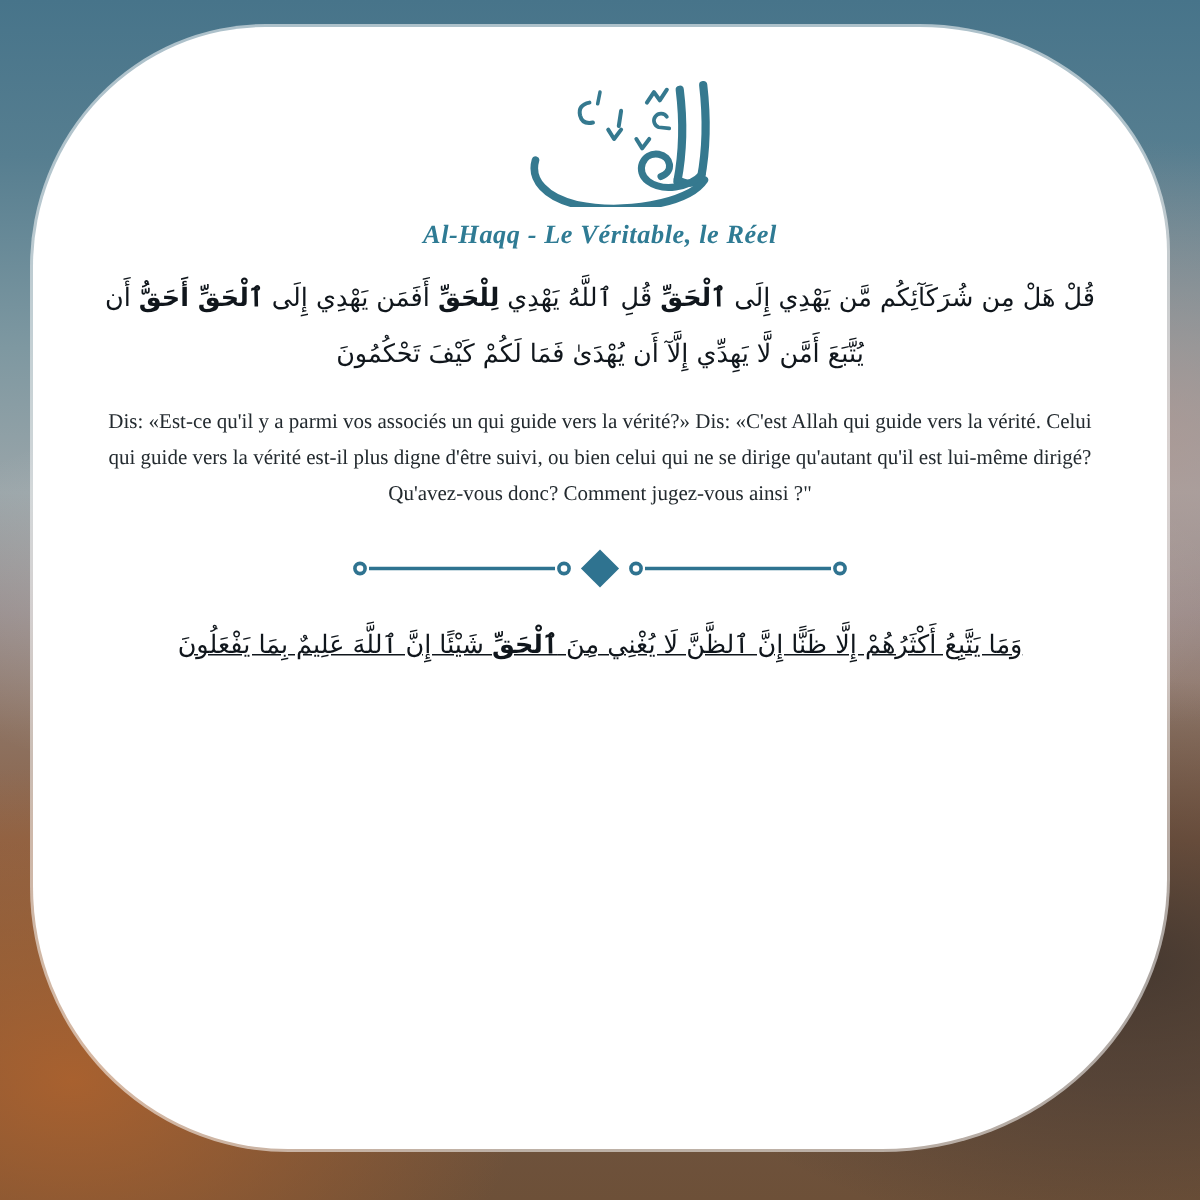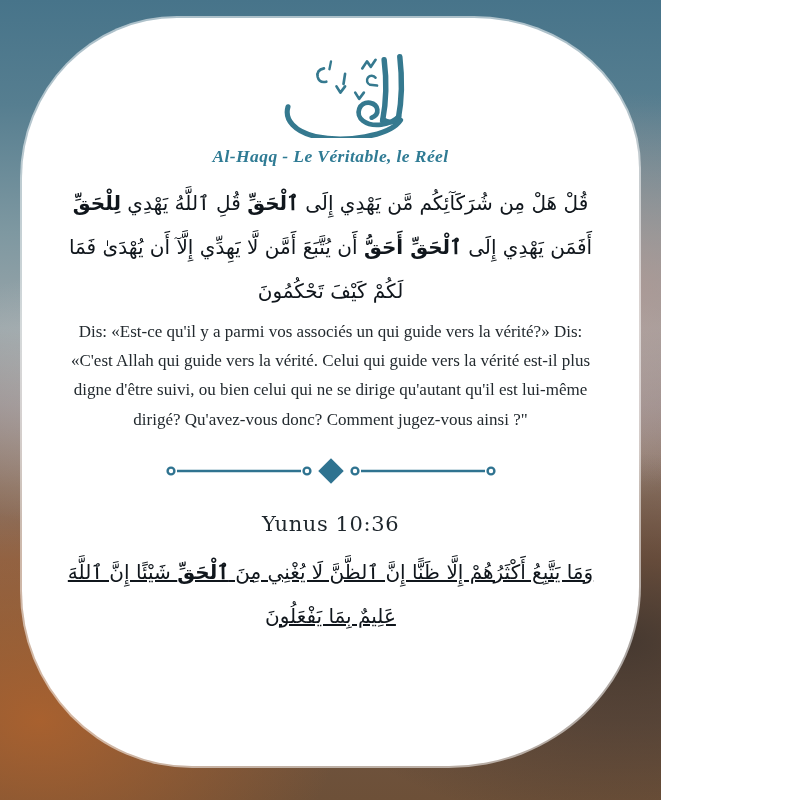--- a/index.html
+++ b/index.html
@@ -1,21 +1,21 @@
 <!DOCTYPE html>
 <html><head>
 <meta charset="utf-8">
 <style>
   html,body{margin:0;padding:0;}
   body{
     width:800px;height:800px;overflow:hidden;
     font-family:"Liberation Serif", serif;
   }
   .sky{
-    position:relative;width:661px;height:800px;
+    position:relative;width:800px;height:800px;
     background:
       radial-gradient(430px 300px at 6% 90%, rgba(178,99,44,0.85), rgba(178,99,44,0) 70%),
       radial-gradient(520px 280px at 92% 36%, rgba(188,150,140,0.65), rgba(188,150,140,0) 70%),
       radial-gradient(460px 260px at 94% 80%, rgba(56,48,44,0.8), rgba(56,48,44,0) 72%),
       radial-gradient(650px 220px at 45% 50%, rgba(232,230,226,0.45), rgba(232,230,226,0) 70%),
       linear-gradient(180deg,
         #47748a 0%, #567e90 13%, #7e98a1 29%, #9aa5a9 41%,
         #958b8b 51%, #8d7261 61%, #8b6247 70%, #7d5c42 80%,
         #6f5440 90%, #6d5038 100%);
   }
@@ -34,28 +34,28 @@
     font-family:"Liberation Serif", serif;
   }
   .ref{
     margin-top:34px;color:#1e262c;font-size:21px;letter-spacing:0.6px;
     font-family:"DejaVu Serif", serif;
   }
   .ref.second{margin-top:22px;}
   .arabic{
     direction:rtl;unicode-bidi:embed;
     margin:14px 0 0;max-width:665px;
-    color:#10161c;font-size:20px;line-height:2.2;
+    color:#10161c;font-size:17px;line-height:2.2;
     font-family:"DejaVu Sans", sans-serif;
   }
   .arabic.second{max-width:700px;text-decoration:underline;}
   .arabic .b{font-weight:700;}
   .translation{
-    margin:4px 0 0;max-width:656px;
-    color:#232a2f;font-size:17px;line-height:1.72;
+    margin:14px 0 0;max-width:656px;
+    color:#232a2f;font-size:14px;line-height:1.72;
     font-family:"Liberation Serif", serif;
   }
   .translation.second{max-width:692px;}
   .divider{margin:24px 0 6px;flex:none;}
 </style>
 </head>
 <body>
 
 <div class="sky">
   <div class="card">
@@ -89,19 +89,18 @@
         <circle cx="6" cy="13" r="3.4"></circle>
         <line x1="12" y1="13" x2="136" y2="13"></line>
         <circle cx="142" cy="13" r="3.4"></circle>
         <circle cx="190" cy="13" r="3.4"></circle>
         <line x1="196" y1="13" x2="320" y2="13"></line>
         <circle cx="326" cy="13" r="3.4"></circle>
       </g>
       <rect x="157" y="4" width="18" height="18" fill="#2f7390" transform="rotate(45 166 13)"></rect>
     </svg>
 
-    <div class="ref second">Yunus 10:36</div>
 
     <p class="arabic second" dir="rtl"><span>وَمَا يَتَّبِعُ أَكْثَرُهُمْ إِلَّا ظَنًّا إِنَّ ٱلظَّنَّ لَا يُغْنِي مِنَ </span><span class="b">ٱلْحَقِّ</span><span> شَيْئًا إِنَّ ٱللَّهَ عَلِيمٌ بِمَا يَفْعَلُونَ</span></p>
 
 
   </div>
 </div>
 
 </body></html>

